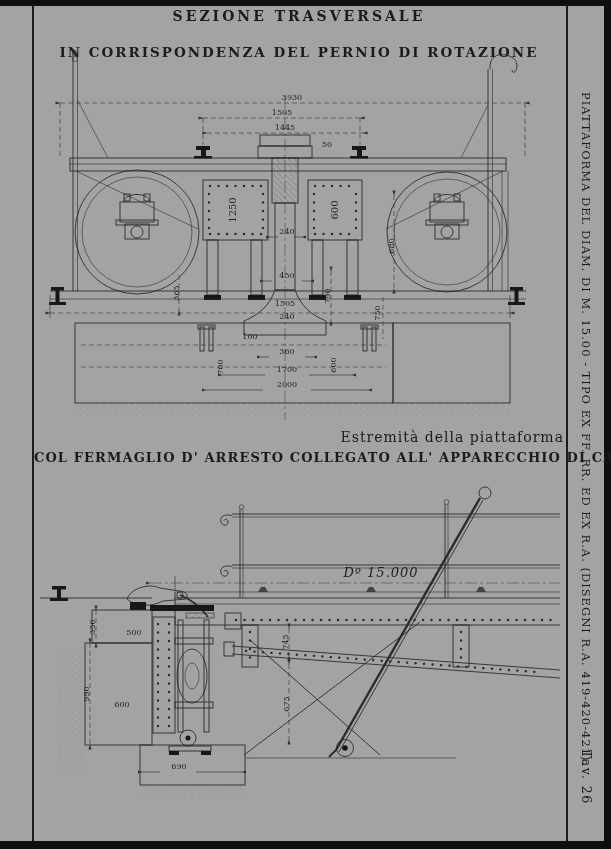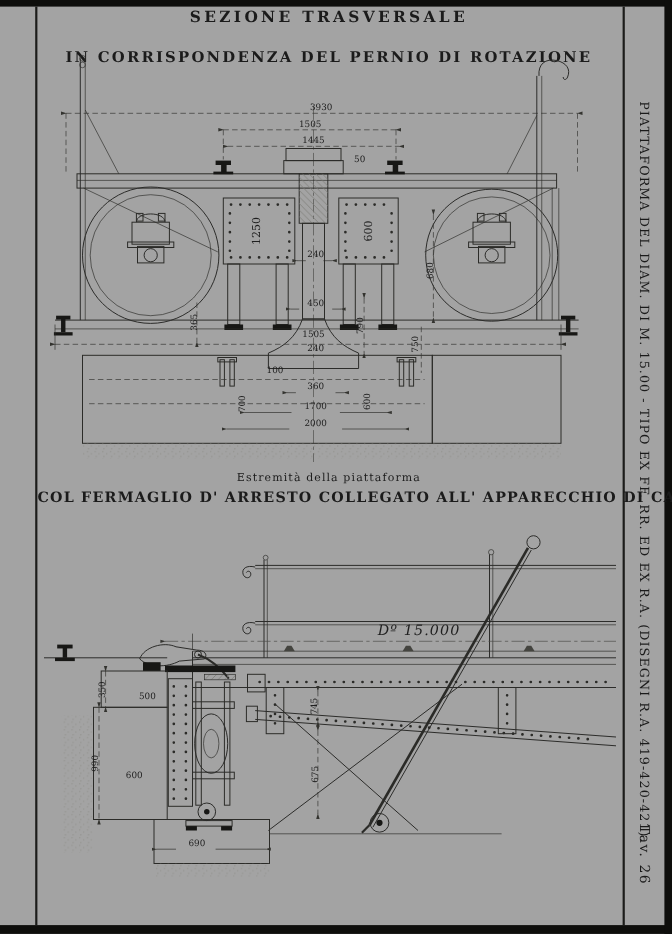--- a/index.html
+++ b/index.html
@@ -9,21 +9,21 @@
   .bar.top{left:0;top:0;width:611px;height:6px;}
   .bar.bottom{left:0;top:841px;width:611px;height:8px;}
   .bar.right{left:604px;top:0;width:7px;height:849px;}
   .rule{position:absolute;background:#1c1c1a;}
   .rule.left{left:32px;top:6px;width:2px;height:835px;}
   .rule.colsep{left:566px;top:6px;width:1.5px;height:835px;}
   .title-block{position:absolute;left:34px;top:8px;width:530px;text-align:center;}
   .t1{font-size:14px;letter-spacing:3px;font-weight:600;}
   .t2{font-size:13.5px;letter-spacing:2px;font-weight:600;margin-top:20px;}
   .caption-block{position:absolute;left:34px;top:429px;width:530px;text-align:center;}
-  .c1{font-size:10px;letter-spacing:1px;}
+  .c1{font-size:14px;letter-spacing:1px;text-align:right;}
   .c2{font-size:13px;letter-spacing:1.1px;font-weight:600;margin-top:5px;white-space:nowrap;}
   .side-caption{position:absolute;left:602px;top:92px;width:660px;height:32px;line-height:32px;
       transform-origin:0 0;transform:rotate(90deg);font-size:11.5px;letter-spacing:1px;white-space:nowrap;}
   .plate-number{position:absolute;left:601px;top:750px;width:80px;height:30px;line-height:30px;
       transform-origin:0 0;transform:rotate(90deg);font-size:12.5px;letter-spacing:1.5px;}
   svg{position:absolute;}
   svg text{font-family:"DejaVu Serif","Liberation Serif",serif;font-size:8px;fill:#1f1f1f;text-anchor:middle;}
   svg text.big{font-size:10px;}
   svg text.dia{font-size:13px;font-style:italic;letter-spacing:1px;}
   .ln{stroke:#2b2b28;stroke-width:0.9;fill:none;}

